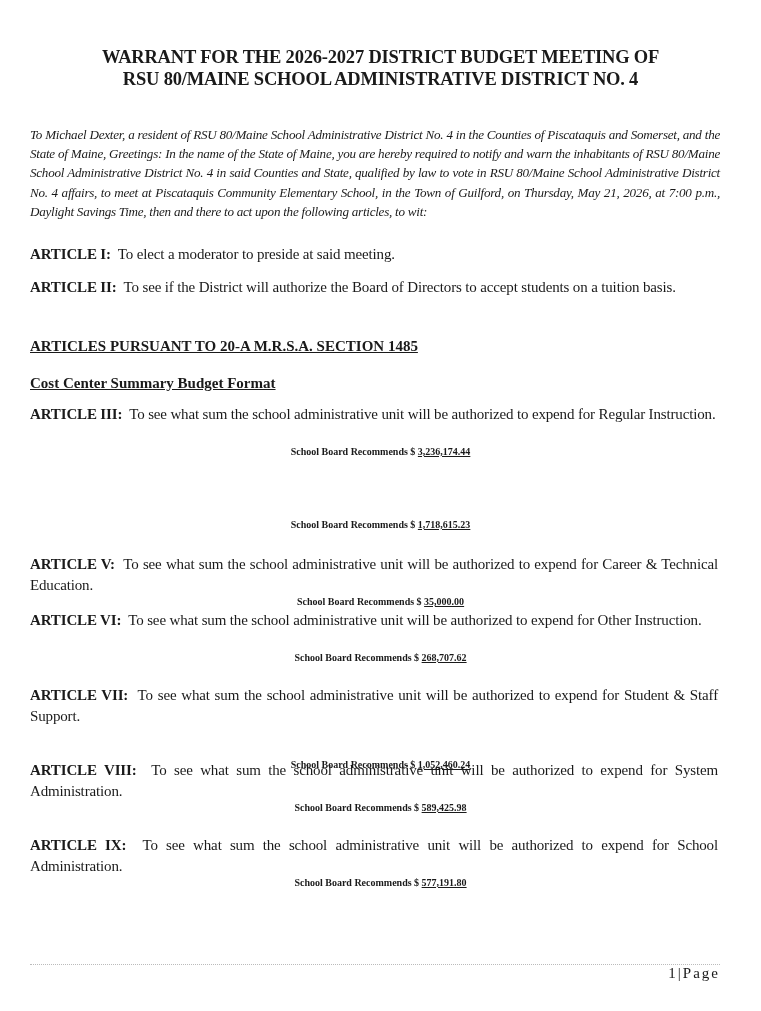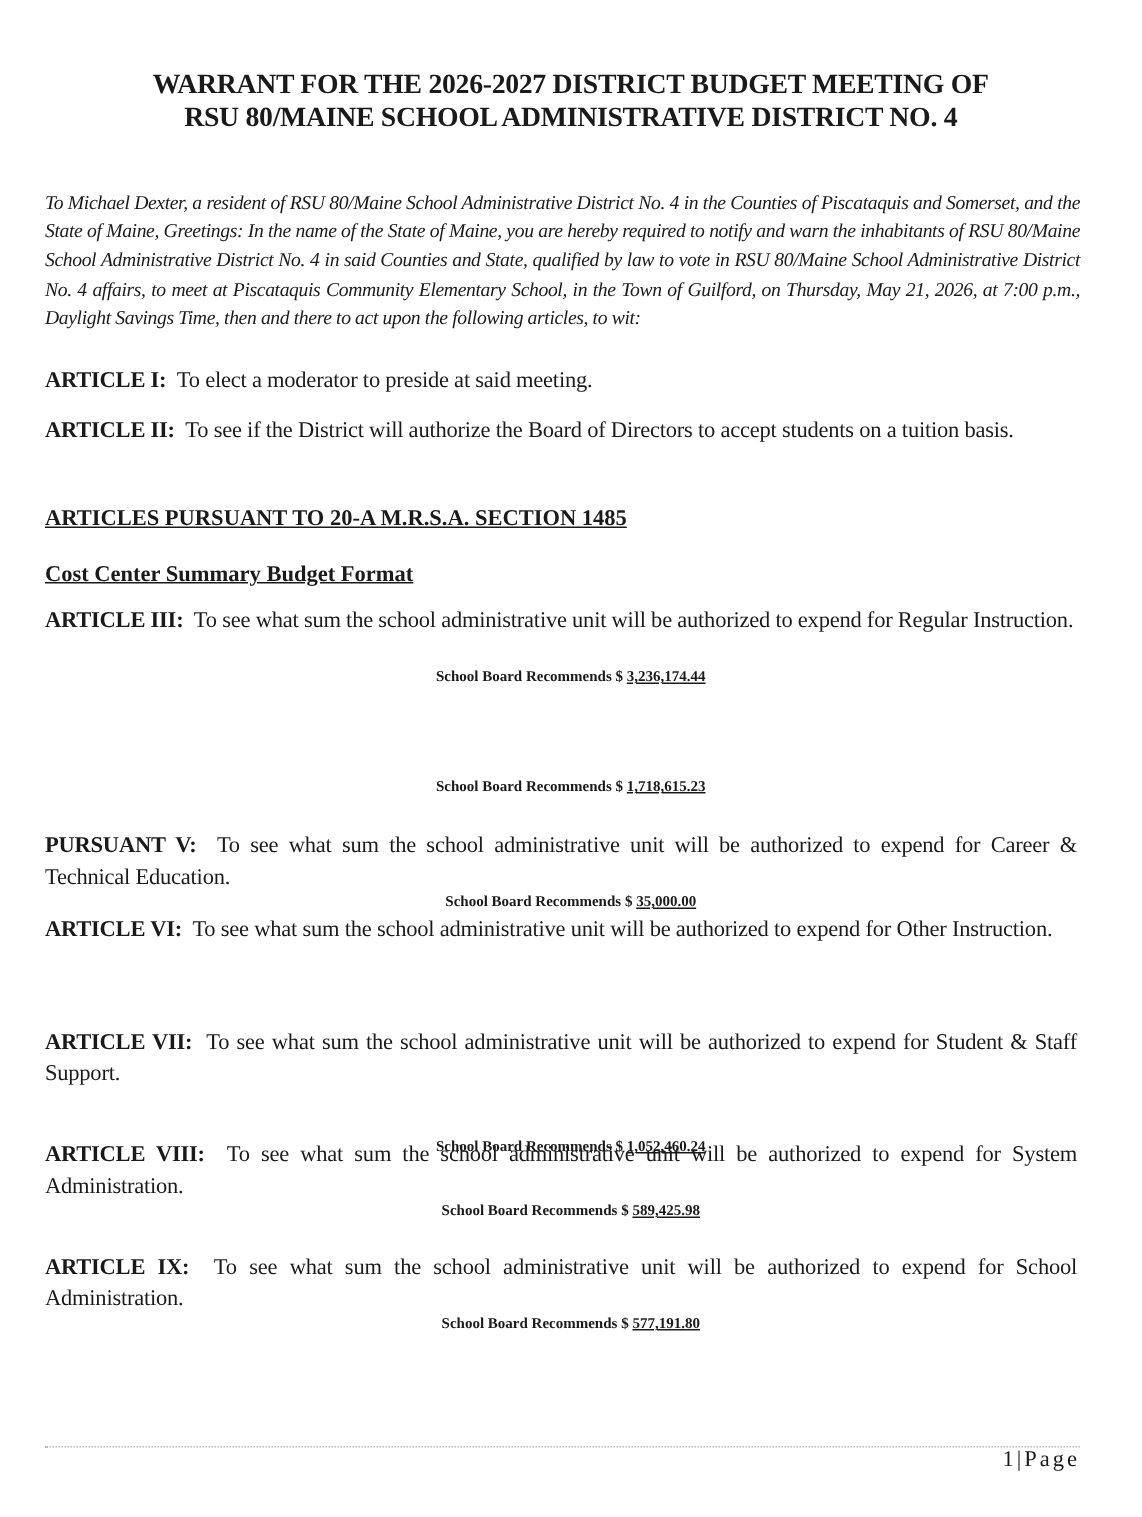--- a/index.html
+++ b/index.html
@@ -73,30 +73,33 @@
   </div>
   <div class="recommend" style="top:443px;">
     <span>School Board Recommends $ </span><span class="amount">3,236,174.44</span>
   </div>
 
   <div class="recommend" style="top:516px;">
     <span>School Board Recommends $ </span><span class="amount">1,718,615.23</span>
   </div>
 
   <div class="article" style="top:554px;">
-    <span class="label">PURSUANT V:</span>&nbsp;
+    <span class="label">ARTICLE V:</span>&nbsp;
     <span>To see what sum the school administrative unit will be authorized to expend for Career &amp; Technical Education.</span>
   </div>
   <div class="recommend" style="top:593px;">
     <span>School Board Recommends $ </span><span class="amount">35,000.00</span>
   </div>
 
   <div class="article" style="top:610px;">
     <span class="label">ARTICLE VI:</span>&nbsp;
     <span>To see what sum the school administrative unit will be authorized to expend for Other Instruction.</span>
+  </div>
+  <div class="recommend" style="top:649px;">
+    <span>School Board Recommends $ </span><span class="amount">268,707.62</span>
   </div>
 
   <div class="article" style="top:685px;">
     <span class="label">ARTICLE VII:</span>&nbsp;
     <span>To see what sum the school administrative unit will be authorized to expend for Student &amp; Staff Support.</span>
   </div>
   <div class="recommend" style="top:756px;">
     <span>School Board Recommends $ </span><span class="amount">1,052,460.24</span>
   </div>
 

